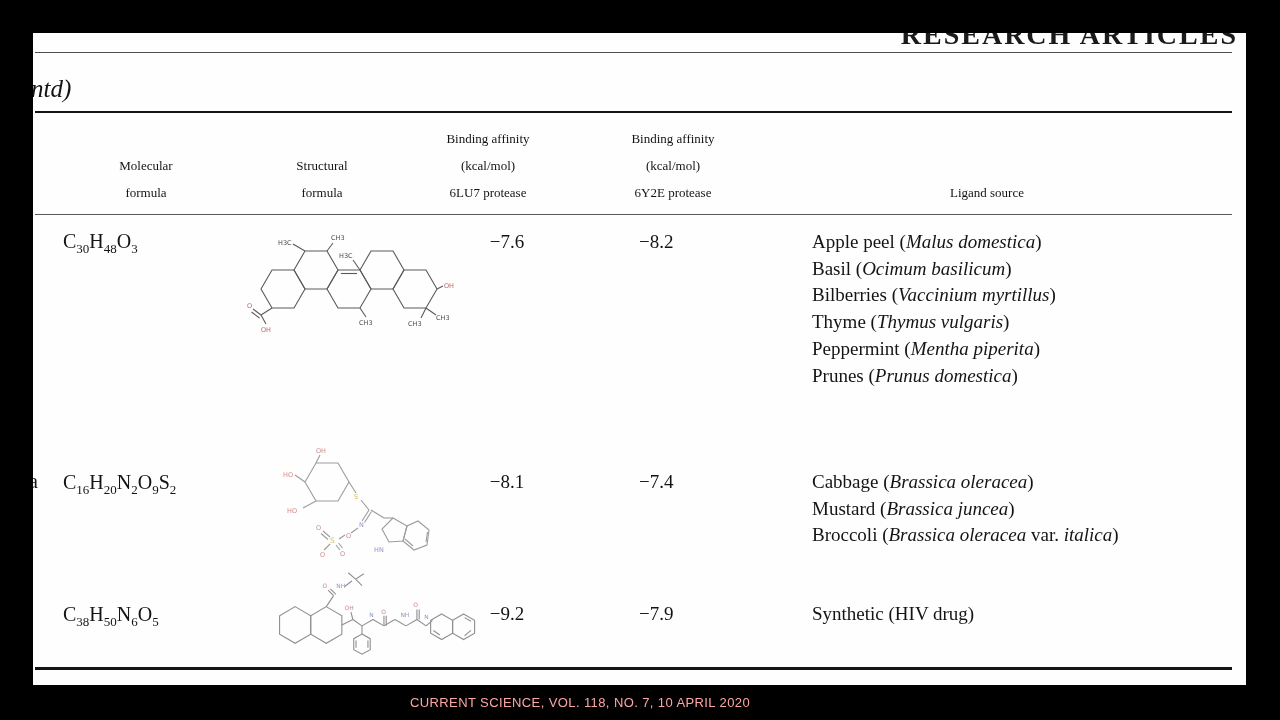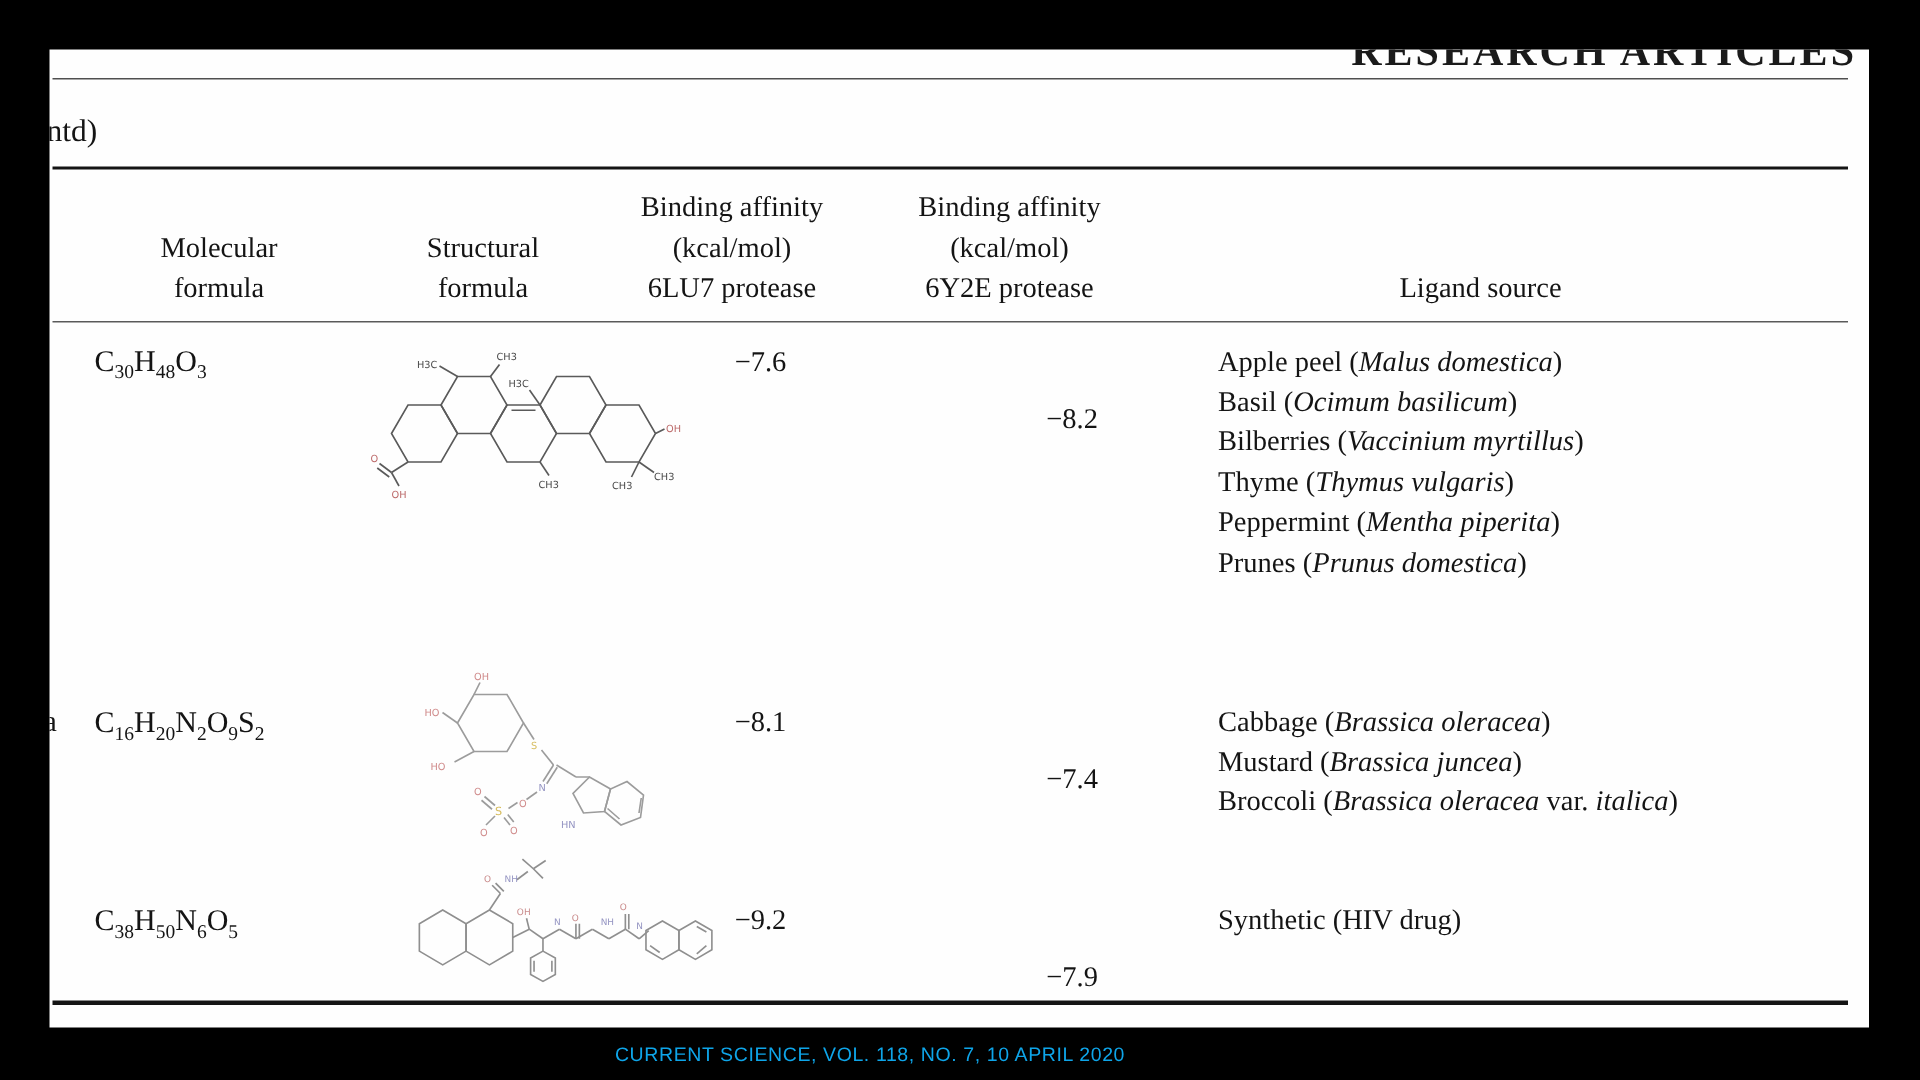--- a/index.html
+++ b/index.html
@@ -15,43 +15,43 @@
     position:absolute;top:-14px;right:8px;
     font-size:28px;font-weight:bold;letter-spacing:2px;color:#1a1a1a;
     white-space:nowrap;
   }
   .rule{position:absolute;left:2px;width:1197px;background:#4f4f4f;}
   .rule-under-head{top:19px;height:1px;}
   .rule-table-top{top:78px;height:2px;background:#141414;}
   .rule-header-bottom{top:181px;height:1px;background:#5a5a5a;}
   .rule-table-bottom{top:634px;height:3px;background:#141414;}
   .contd{
-    position:absolute;left:-2px;top:42px;font-size:21px;
+    position:absolute;left:-2px;top:42px;font-style:italic;font-size:25px;
   }
   .hcell{
-    position:absolute;text-align:center;font-size:19px;line-height:27px;
+    position:absolute;text-align:center;font-size:13px;line-height:27px;
     white-space:nowrap;
   }
   .h-molecular{left:23px;top:119px;width:180px;}
   .h-structural{left:199px;top:119px;width:180px;}
   .h-6lu7{left:365px;top:92px;width:180px;}
   .h-6y2e{left:550px;top:92px;width:180px;}
   .h-ligand{left:779px;top:146px;width:350px;text-align:center;}
   .cell{position:absolute;font-size:19px;line-height:24px;white-space:nowrap;}
   .formula{left:30px;width:176px;font-size:20px;}
   .formula sub{font-size:13px;}
   .val1{left:404px;width:140px;text-align:center;}
-  .val2{left:559px;width:140px;text-align:right;margin-top:38px;}
+  .val2{left:606px;width:140px;text-align:left;}
   .sources{left:779px;width:440px;line-height:26.7px;}
   .structure{position:absolute;}
   .it{font-style:italic;}
   .name-fragment{position:absolute;left:-4px;font-size:20px;}
   .footer{
     position:absolute;left:0;top:695px;width:1160px;text-align:center;
-    color:#0ea5e9;font-family:"Liberation Sans","DejaVu Sans",sans-serif;
+    color:#fca5a5;font-family:"Liberation Sans","DejaVu Sans",sans-serif;
     font-size:13px;letter-spacing:0.4px;
   }
   svg text{font-family:"DejaVu Sans",sans-serif;}
 </style>
 </head>
 <body>
 
 <div class="page">
 
   <div class="running-head">RESEARCH ARTICLES</div>

